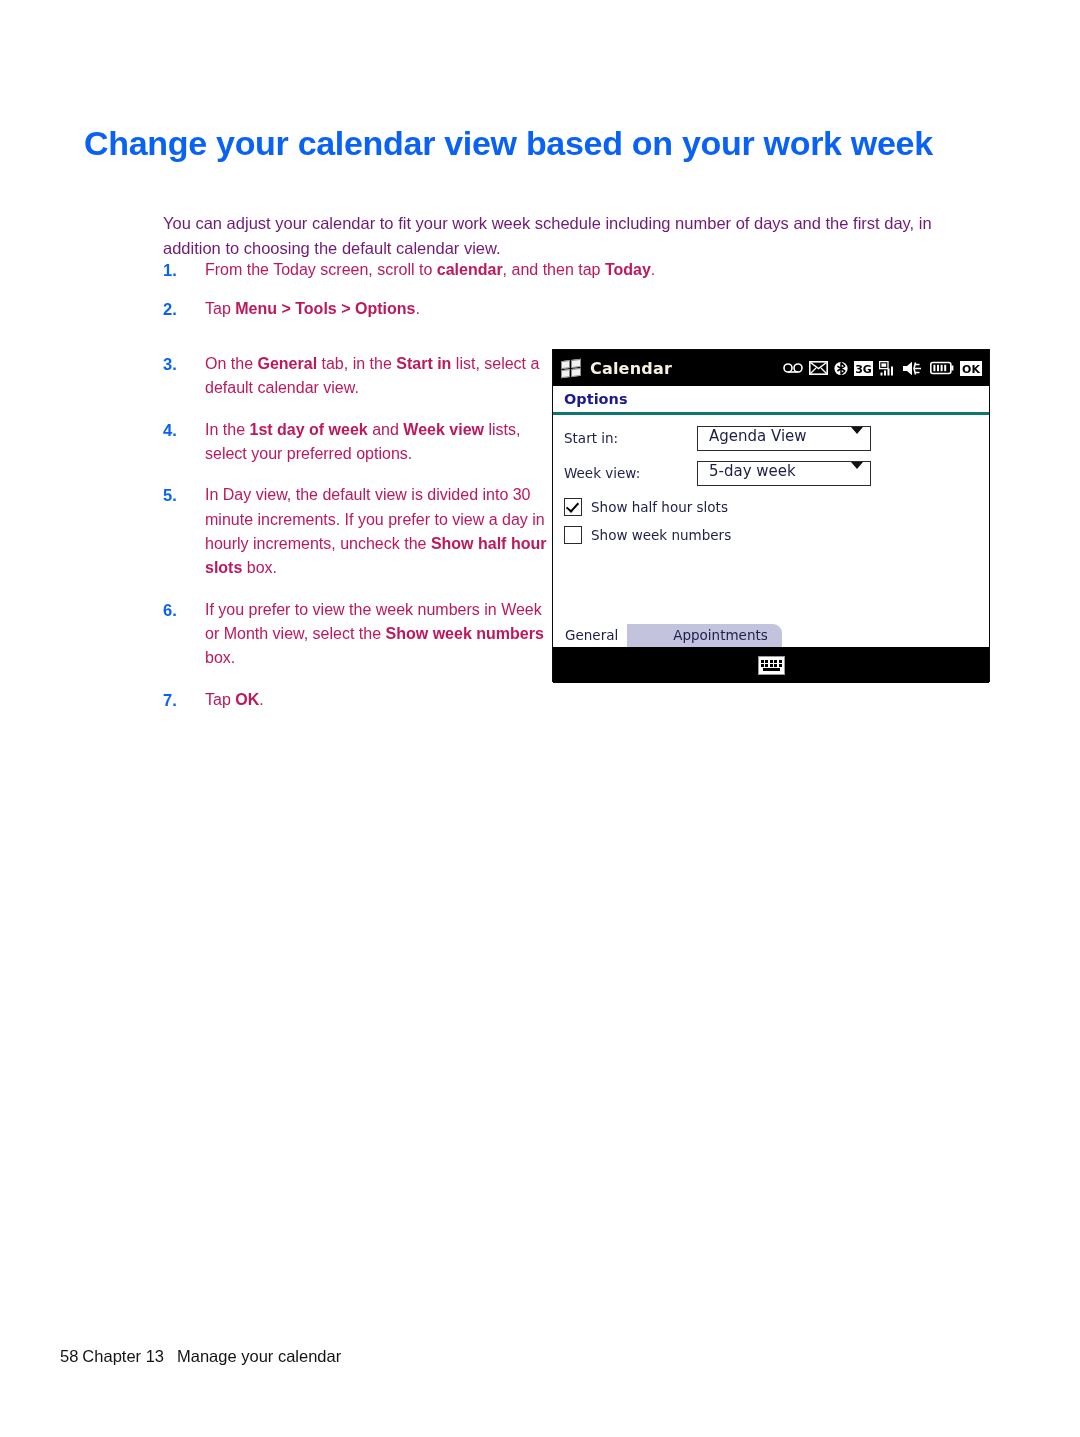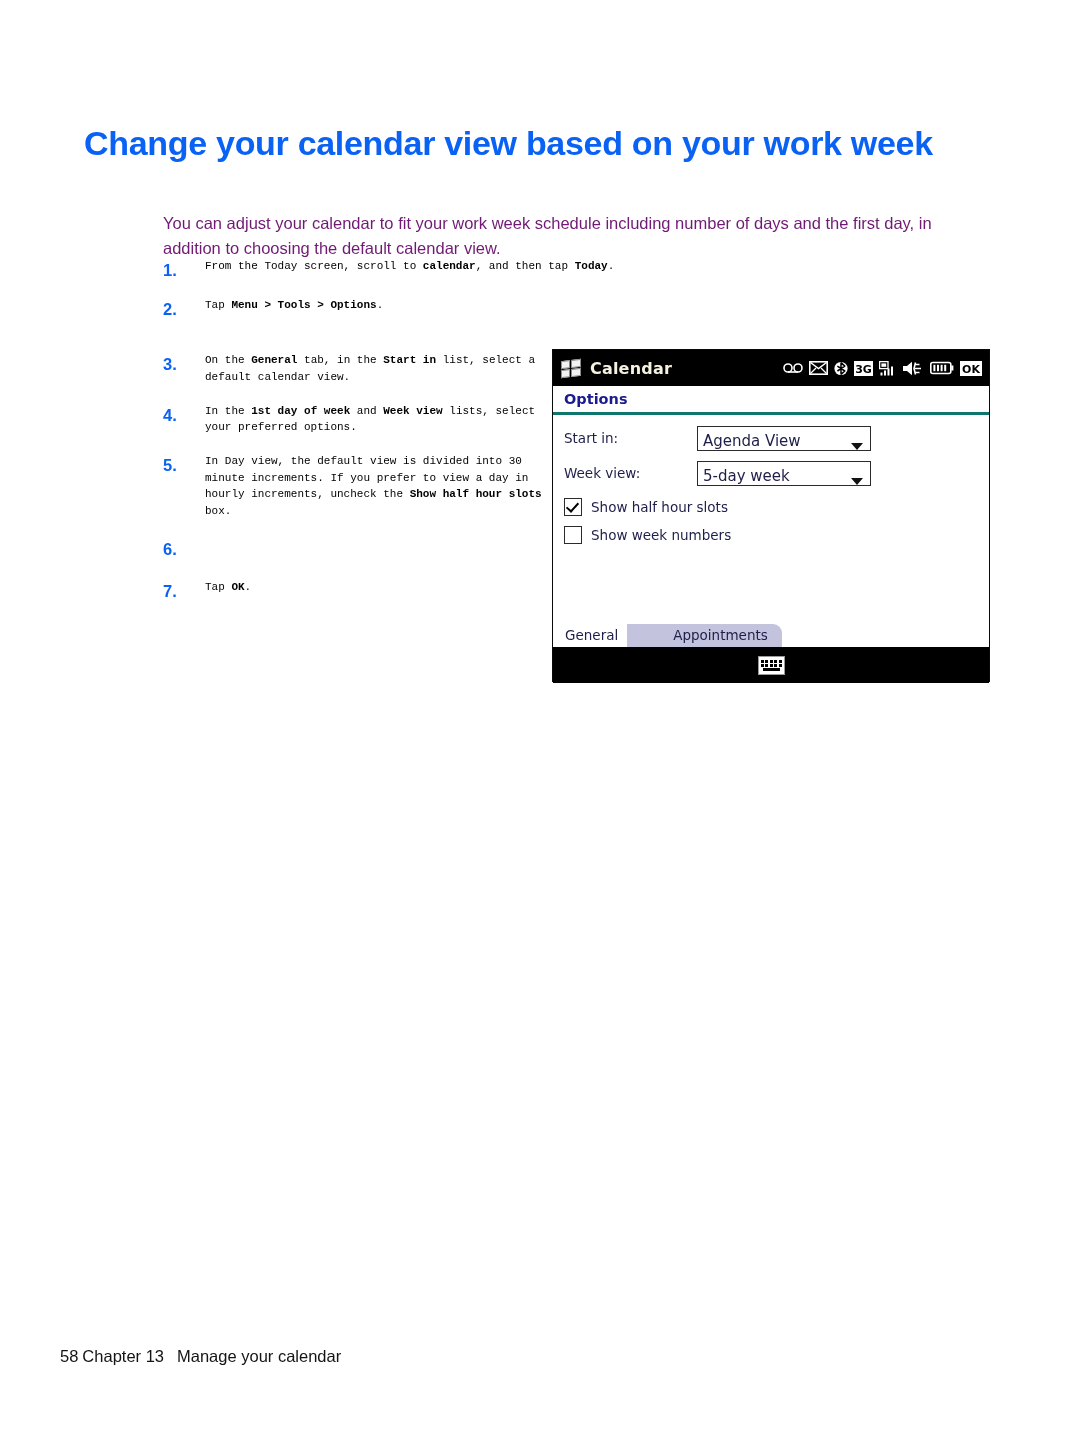--- a/index.html
+++ b/index.html
@@ -54,24 +54,23 @@
     margin-bottom: 17px;
   }
   .step-num {
     flex: 0 0 42px;
     font-size: 16.5px;
     font-weight: bold;
     color: #0a62f5;
     line-height: 1.52;
   }
   .step-text {
-    font-size: 11px;
+    font-size: 16px;
     line-height: 1.52;
-    color: #000000;
-    font-family: Liberation Mono, monospace;
+    color: #be185d;
   }
   .step-text b { font-weight: bold; }
 
   
   .step.wide .step-text  { width: 750px; }
   .step.narrow .step-text { width: 345px; }
 
   .sp-1 { margin-bottom: 14px; }
   .sp-gap { margin-bottom: 30px; }
 
@@ -163,22 +162,22 @@
     font-size: 13.5px;
     color: #1e1e4a;
   }
   .combo {
     width: 174px;
     height: 25px;
     border: 1.5px solid #2b2b2b;
     background: #ffffff;
     box-sizing: border-box;
     display: flex;
-    align-items: flex-end;
-    padding: 0 7px 0 5px;
+    align-items: flex-start;
+    padding: 0 7px 0 11px;
     position: relative;
   }
   .combo-value {
     font-size: 15px;
     color: #1e1e4a;
     flex: 1 1 auto;
     white-space: nowrap;
   }
   .combo-arrow {
     width: 0; height: 0;
@@ -309,20 +308,21 @@
     <span class="step-text">In the <b>1st day of week</b> and <b>Week view</b> lists, select your preferred options.</span>
   </div>
 
   <div class="step narrow">
     <span class="step-num">5.</span>
     <span class="step-text">In Day view, the default view is divided into 30 minute increments. If you prefer to view a day in hourly increments, uncheck the <b>Show half hour slots</b> box.</span>
   </div>
 
   <div class="step narrow">
     <span class="step-num">6.</span>
+    <span class="step-text">If you prefer to view the week numbers in Week or Month view, select the <b>Show week numbers</b> box.</span>
   </div>
 
   <div class="step narrow">
     <span class="step-num">7.</span>
     <span class="step-text">Tap <b>OK</b>.</span>
   </div>
 
 </div>
 
 <div class="device">

